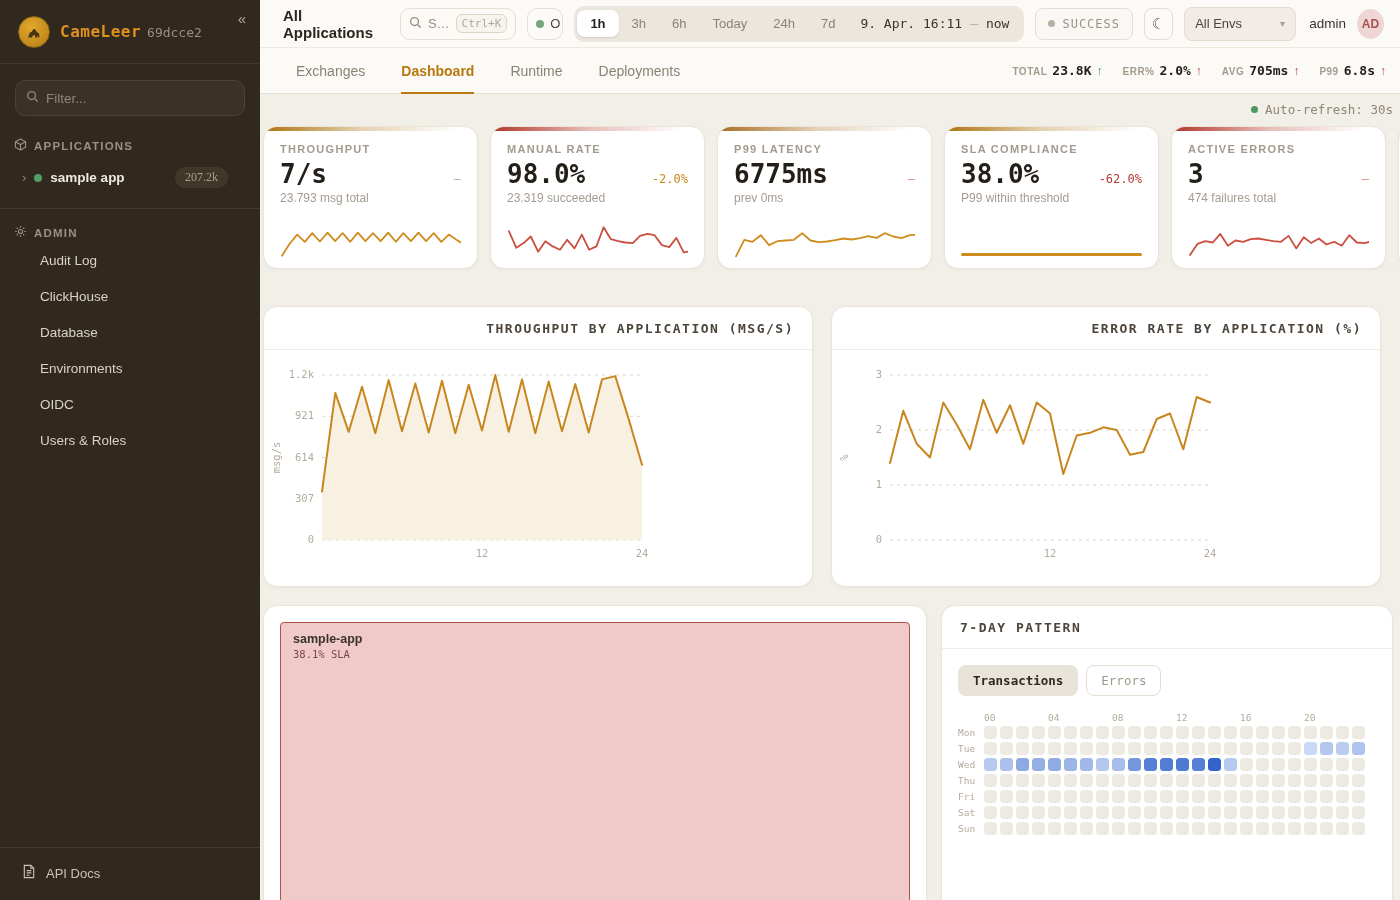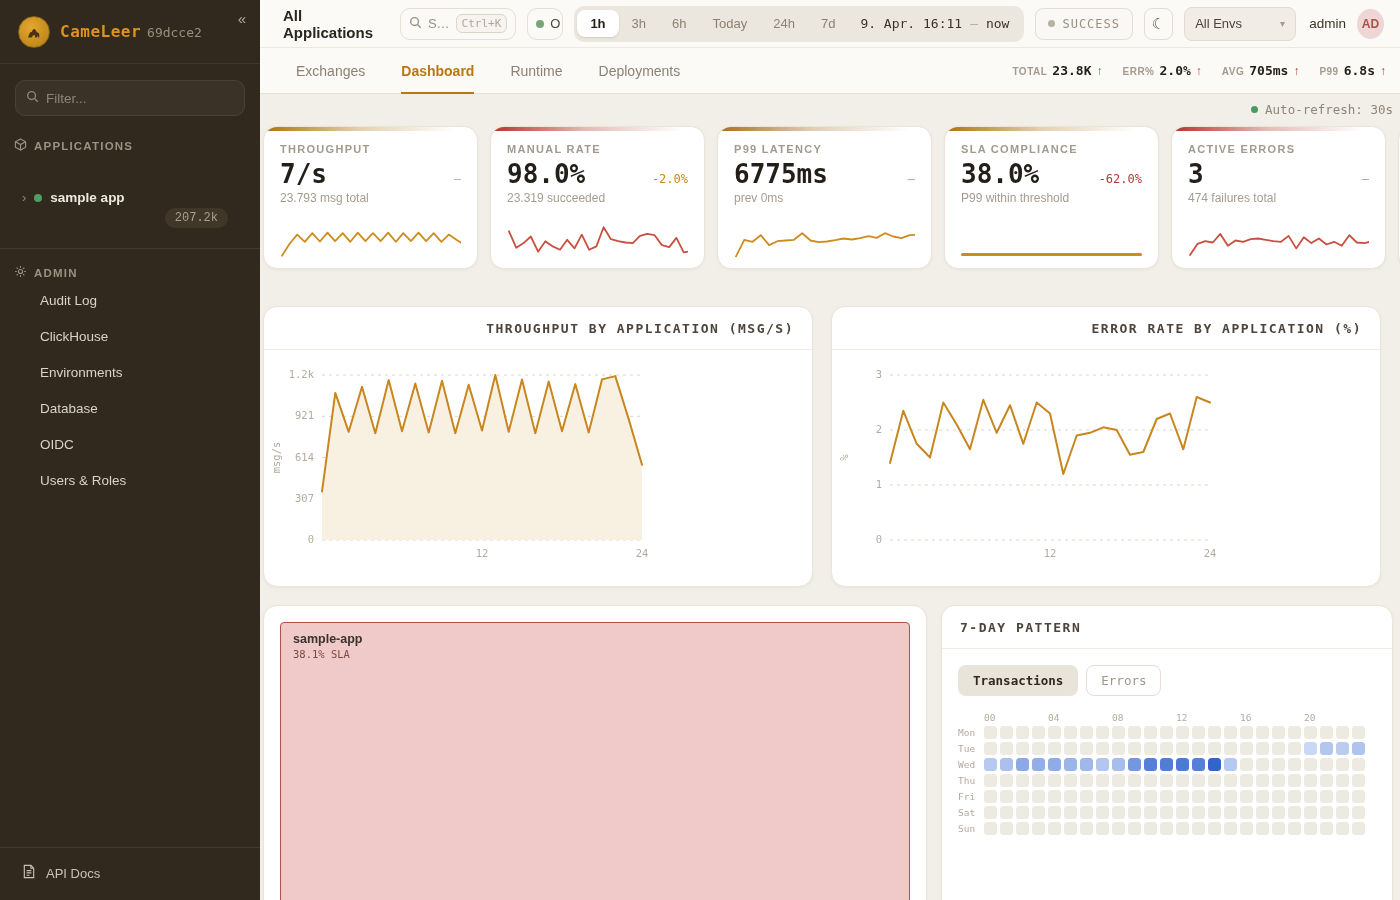--- a/index.html
+++ b/index.html
@@ -15,21 +15,21 @@
   .logo-suffix { font-family:"DejaVu Sans Mono",monospace; font-size:13px; color:#97907f; margin-left:6px; font-weight:normal; }
   .collapse-btn { margin-left:auto; color:#b3aa9b; font-size:15px; cursor:pointer; align-self:flex-start; padding-top:10px; }
   .sb-filter { margin:16px 15px 6px 15px; height:36px; background:#3a3127; border:1px solid #4c4234; border-radius:10px; display:flex; align-items:center; padding:0 10px; gap:7px; }
   .sb-filter input { background:transparent; border:none; outline:none; color:#cfc8bb; font-size:13.5px; width:100%; font-family:inherit; }
   .sb-filter input::placeholder { color:#8f8678; }
   .section-head { display:flex; align-items:center; gap:7px; padding:16px 16px 6px 14px; color:#9a9183; font-size:11.5px; font-weight:bold; letter-spacing:1.2px; }
   .app-item { display:flex; align-items:center; gap:8px; padding:8px 14px 8px 22px; cursor:pointer; }
   .app-item .chev { color:#8f8779; font-size:13px; }
   .dot-green { width:8px; height:8px; border-radius:50%; background:#4f9e66; }
   .app-item .app-name { font-size:13.5px; color:#ece7df; font-weight:bold; }
-  .app-badge { margin-left:auto; margin-right:18px; background:#413729; color:#a89f90; border-radius:10px; font-family:Liberation Mono, monospace; font-size:12px; padding:3px 10px;margin-top:41px; }
+  .app-badge { margin-left:auto; margin-right:18px; background:#413729; color:#a89f90; border-radius:10px; font-family:Liberation Serif, serif; font-size:12px; padding:3px 10px; }
   .sb-divider { border-top:1px solid rgba(255,255,255,.08); margin-top:12px; }
   .admin-items { display:flex; flex-direction:column; }
   .admin-item { padding:7px 14px 7px 40px; font-size:13.5px; color:#d9d3c9; cursor:pointer; line-height:16px; margin-bottom:6px; }
   .sb-foot { margin-top:auto; border-top:1px solid rgba(255,255,255,.08); padding:16px 14px 18px 22px; display:flex; align-items:center; gap:10px; font-size:13px; color:#c9c2b6; cursor:pointer; }
 
   
   .main { flex:1; display:flex; flex-direction:column; min-width:0; }
   .topbar { height:48px; background:#fbfaf7; border-bottom:1px solid #eee9e0; display:flex; align-items:center; padding:0 16px 0 23px; gap:11px; }
   .tb-title { font-size:15px; font-weight:bold; color:#2c261f; margin-right:4px; }
   .tb-search { height:32px; width:118px; border:1px solid #e6dfd3; background:#fbfaf7; border-radius:10px; display:flex; align-items:center; gap:6px; padding:0 8px; cursor:text; }
@@ -155,22 +155,22 @@
           <circle cx="7" cy="7" r="2.2"></circle>
           <path d="M7 1.2 V3 M7 11 v1.8 M1.2 7 H3 M11 7 h1.8 M2.9 2.9 l1.3 1.3 M9.8 9.8 l1.3 1.3 M11.1 2.9 L9.8 4.2 M4.2 9.8 l-1.3 1.3"></path>
         </svg>
     </span>
     <span>ADMIN</span>
   </div>
 
   <nav class="admin-items" id="admin-items">
       <div class="admin-item">Audit Log</div>
       <div class="admin-item">ClickHouse</div>
+      <div class="admin-item">Database</div>
       <div class="admin-item">Environments</div>
-      <div class="admin-item">Database</div>
       <div class="admin-item">OIDC</div>
       <div class="admin-item">Users &amp; Roles</div>
     </nav>
 
   <div class="sb-foot">
     <span>
       <svg width="14" height="15" viewBox="0 0 14 16" fill="none" stroke="#c9c2b6" stroke-width="1.2">
           <path d="M2 1.5 h7 l3 3 V14.5 H2 Z"></path>
           <path d="M9 1.5 V4.5 H12"></path>
           <path d="M4.5 7 h5 M4.5 9.5 h5 M4.5 12 h3"></path>

